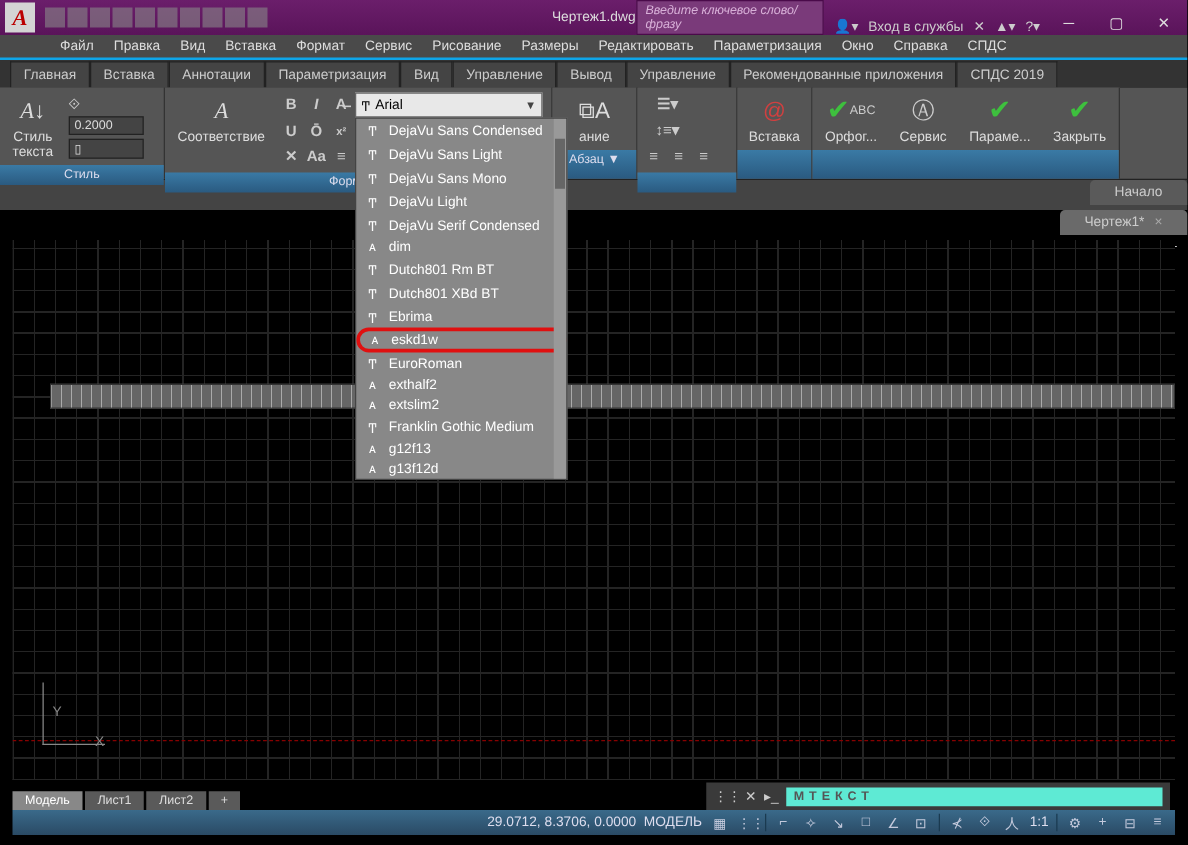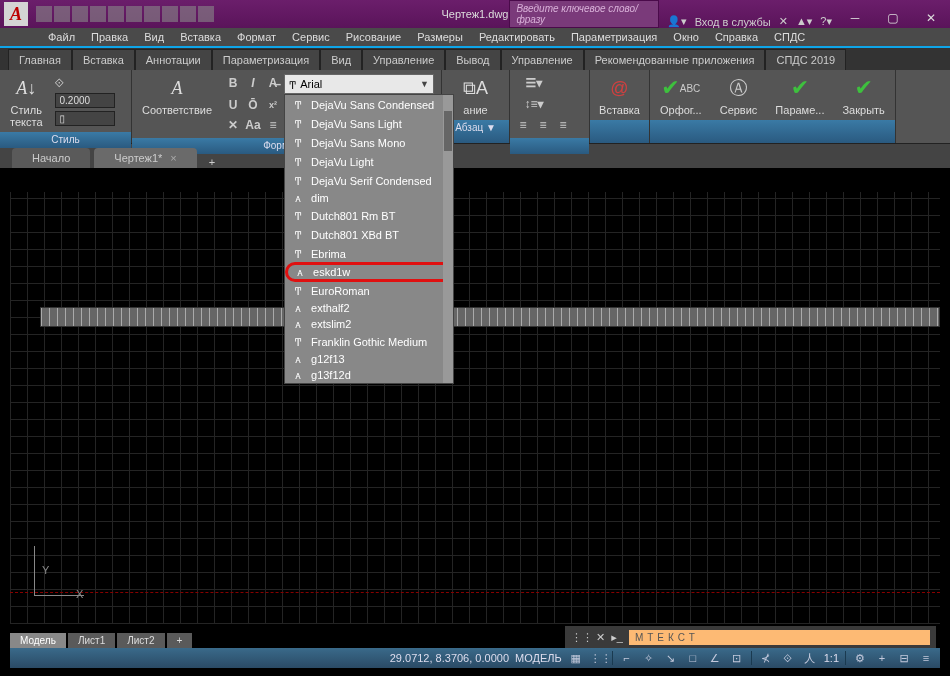--- a/index.html
+++ b/index.html
@@ -42,39 +42,39 @@
 .font-item { display:flex; align-items:center; padding:2px 6px; color:#fff; gap:6px; font-size:11px; }
 .font-item.highlight { outline:3px solid #e01010; border-radius:10px; outline-offset:-1px; margin:1px 2px; }
 .font-ico { width:14px; display:inline-block; text-align:center; }
 .scroll-track { position:absolute; right:0; top:0; width:10px; height:100%; background:#999; }
 .scroll-thumb { width:8px; height:40px; background:#666; margin:16px 1px; }
 
 
 .green-ico { color:#3ec03e; font-size:22px; }
 
 
-.doc-tabs { height:24px; background:#444; display:flex; align-items:flex-end; padding-left:12px; gap:4px; }
+.doc-tabs { height:24px; background:#444; display:flex; align-items:flex-end; padding-left:12px; gap:4px;flex-direction:column; }
 .doc-tab { background:#5a5a5a; color:#ccc; padding:4px 20px; border-radius:4px 4px 0 0; position:relative; }
 .doc-tab.active { background:#6a6a6a; }
 .doc-tab .close { margin-left:8px; color:#aaa; }
 
 
 .drawing { position:absolute; top:192px; left:10px; right:10px; bottom:52px; background:#000; overflow:hidden; }
 .ruler { position:absolute; top:115px; left:30px; right:0; height:20px; background:#666; border:1px solid #333; }
 .ruler::before { content:""; position:absolute; inset:0; background:repeating-linear-gradient(90deg,#aaa 0,#aaa 1px,transparent 1px,transparent 8px); }
 .ucs { position:absolute; bottom:28px; left:24px; color:#888; font-size:12px; }
 .ucs .y { position:absolute; bottom:20px; left:8px; }
 .ucs .x { position:absolute; bottom:-4px; left:42px; }
 .ucs-lines { width:50px; height:50px; border-left:1px solid #888; border-bottom:1px solid #888; }
 .crosshair-h { position:absolute; left:0; right:0; top:400px; border-top:1px dashed #800; }
 
 
 .cmdline { position:absolute; bottom:28px; right:14px; left:565px; height:22px; background:#3a3a3a; display:flex; align-items:center; gap:6px; padding:0 6px; }
 .cmdline .icon { color:#ccc; }
-.cmdline .text { background:#fdba74; color:#555; flex:1; padding:2px 6px; letter-spacing:4px; font-size:10px; }
+.cmdline .text { background:#5eead4; color:#555; flex:1; padding:2px 6px; letter-spacing:4px; font-size:10px;font-weight:bold; }
 
 .layout-tabs { position:absolute; bottom:26px; left:10px; height:20px; display:flex; gap:2px; align-items:center; }
 .layout-tab { background:#5a5a5a; color:#ddd; padding:2px 10px; font-size:10px; }
 .layout-tab.active { background:#888; color:#fff; }
 
 .statusbar { position:absolute; bottom:8px; left:10px; right:10px; height:20px; background:linear-gradient(#3a6a8a,#2a4a65); display:flex; align-items:center; color:#dde; font-size:10px; gap:6px; padding:0 6px; }
 .status-sep { width:1px; height:14px; background:#1a3a50; }
 .status-icon { width:16px; text-align:center; opacity:.85; }
 
 

